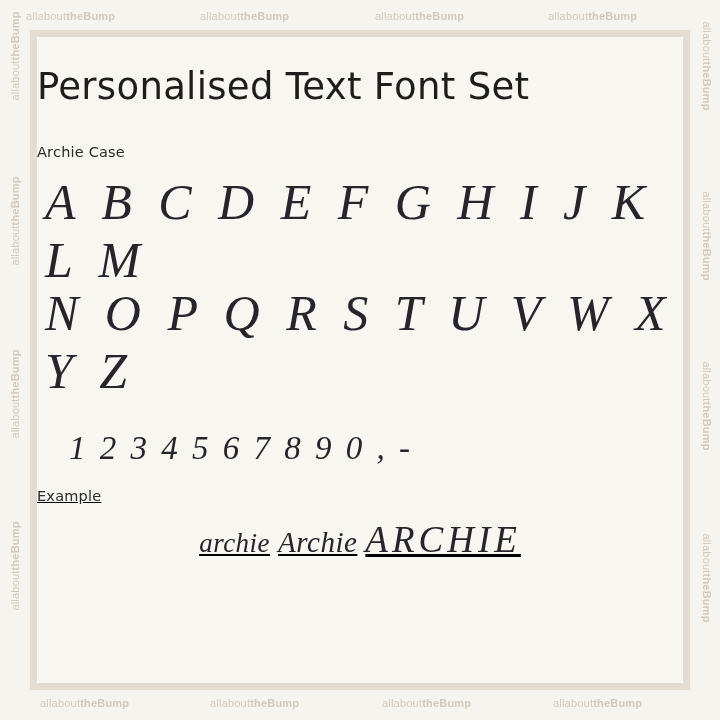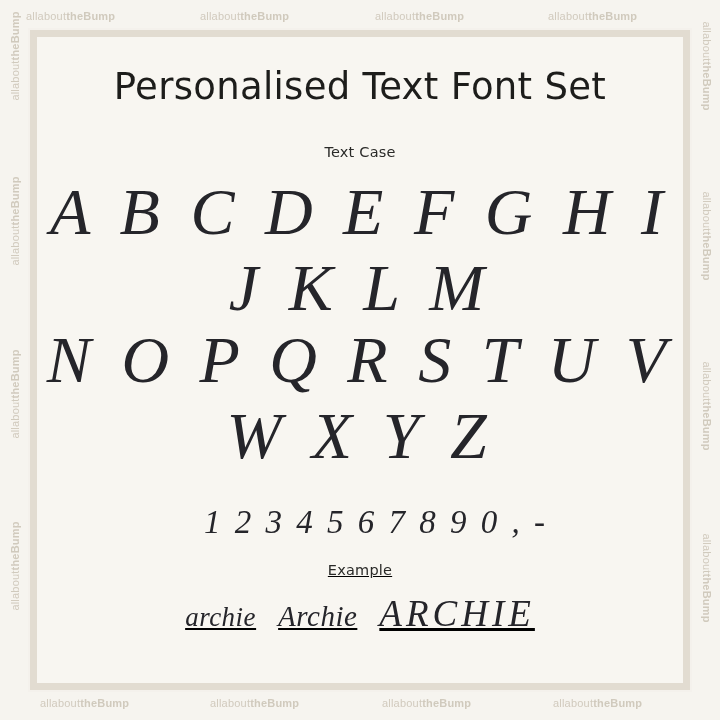--- a/index.html
+++ b/index.html
@@ -82,21 +82,21 @@
   .wm-r3 { left: 662px; top: 400px; transform: rotate(90deg); transform-origin: center; }
   .wm-r4 { left: 662px; top: 572px; transform: rotate(90deg); transform-origin: center; }
 
   .content {
     position: absolute;
     left: 37px;
     top: 37px;
     width: 646px;
     height: 480px;
     z-index: 2;
-    text-align: center;
+    text-align: left;
   }
 
   .title {
     margin-top: 28px;
     font-size: 37px;
     color: #1d1d1b;
     font-family: "DejaVu Sans", sans-serif;
     font-weight: 400;
     letter-spacing: 0.3px;
   }
@@ -110,21 +110,21 @@
 
   .glyph-row {
     color: #25252a;
     font-family: "Liberation Serif", serif;
     font-style: italic;
     font-weight: 400;
   }
 
   
   .upper {
-    font-size: 66px;
+    font-size: 50px;
     letter-spacing: 7px;
     line-height: 1.15;
     padding: 0 8px;
   }
   .upper-1 { margin-top: 14px; }
   .upper-2 { margin-top: -4px; }
 
   .lower {
     font-size: 27px;
     letter-spacing: 0.5px;
@@ -136,21 +136,21 @@
     letter-spacing: 3px;
     margin-top: 16px;
     padding-left: 32px;
   }
 
   .example-row {
     margin-top: 14px;
     display: flex;
     align-items: baseline;
     justify-content: center;
-    gap: 22px;
+    gap: 8px;
   }
   .ex-lower {
     font-size: 27px;
     letter-spacing: 0.5px;
   }
   .ex-title {
     font-size: 29px;
     letter-spacing: 0.5px;
   }
   .ex-upper {
@@ -191,21 +191,21 @@
     <div class="wm wm-r2"><span>allabout</span><span class="bold">theBump</span></div>
     <div class="wm wm-r3"><span>allabout</span><span class="bold">theBump</span></div>
     <div class="wm wm-r4"><span>allabout</span><span class="bold">theBump</span></div>
   </div>
 
   <div class="content">
 
     <div class="title">Personalised Text Font Set</div>
 
     <div class="sp-1">
-      <div class="section-label">Text Case</div>
+      <div class="section-label">Archie Case</div>
       <div class="glyph-row upper upper-1">A B C D E F G H I J K L M</div>
       <div class="glyph-row upper upper-2">N O P Q R S T U V W X Y Z</div>
     </div>
 
 
     <div class="sp-3">
       <div class="glyph-row numbers">1 2 3 4 5 6 7 8 9 0 , -</div>
     </div>
 
     <div class="sp-4">

